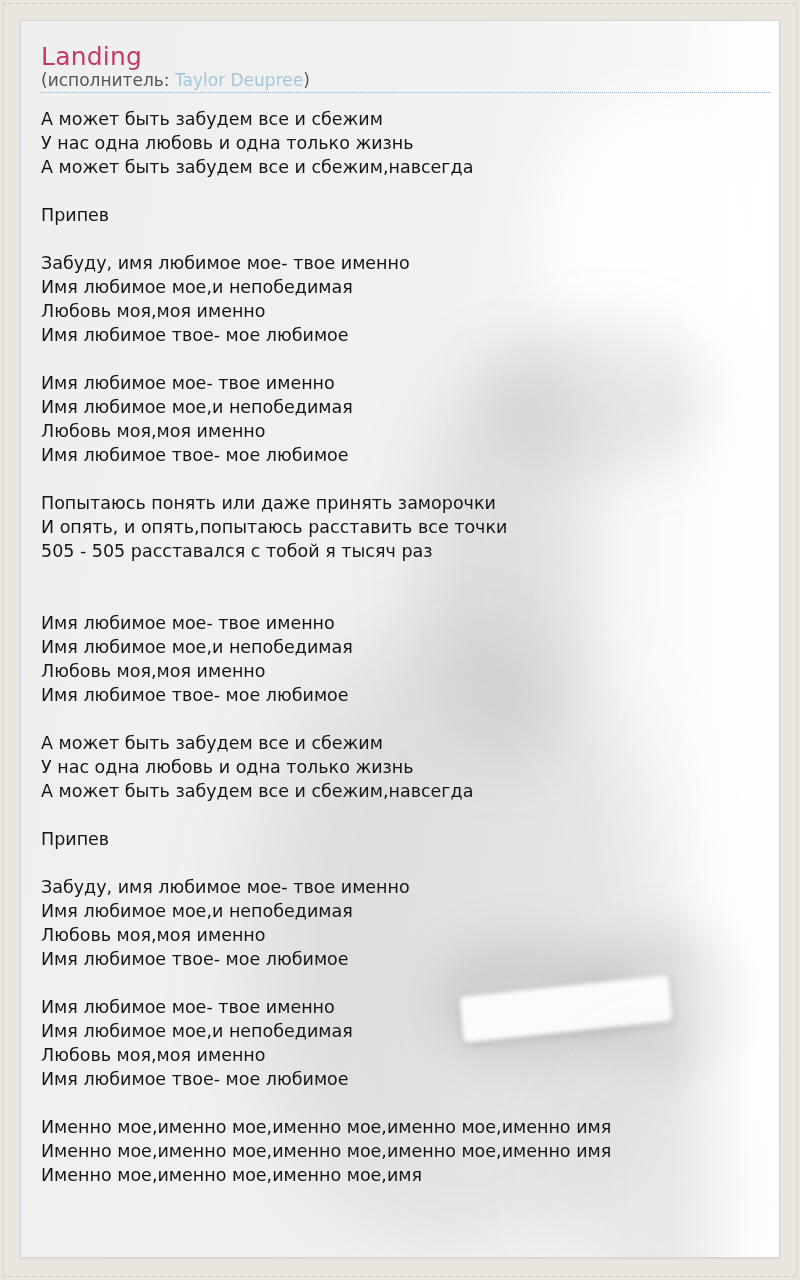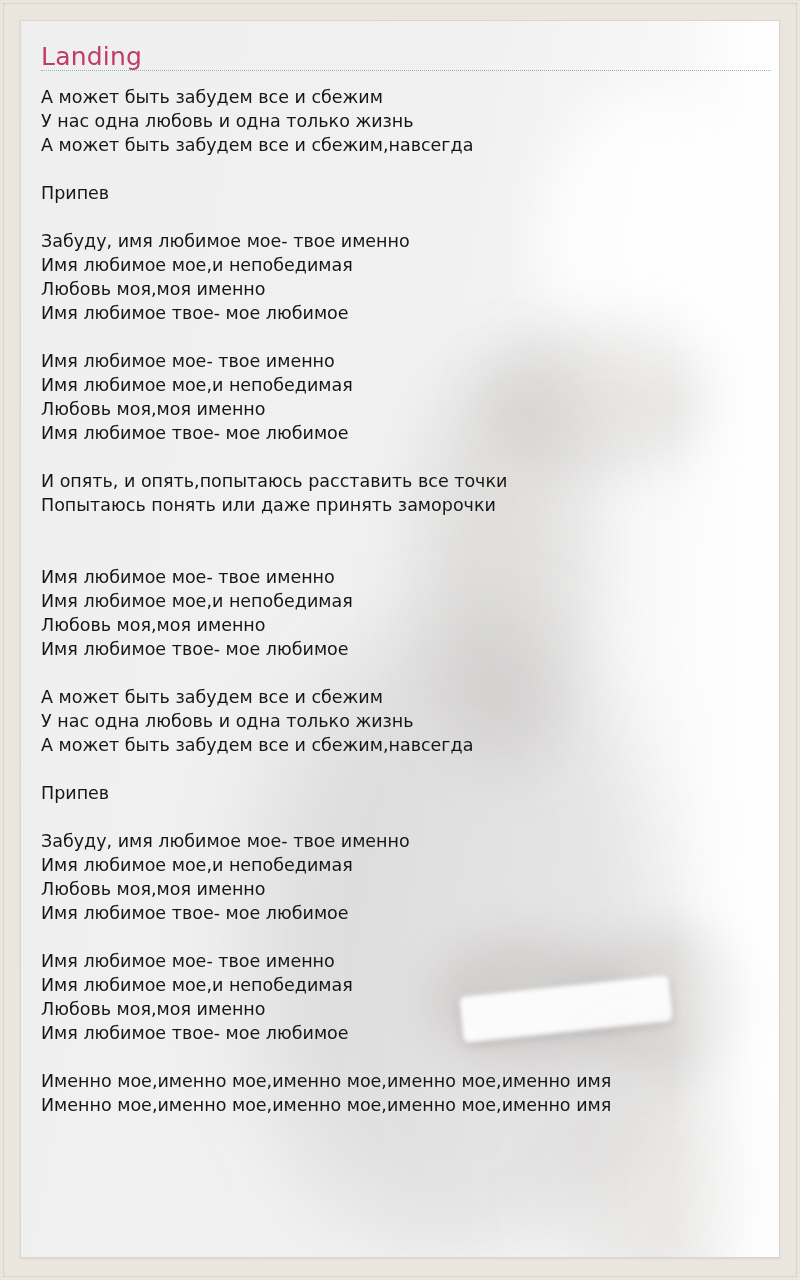--- a/index.html
+++ b/index.html
@@ -153,41 +153,43 @@
     <div class="blob b-torso"></div>
     <div class="blob b-hand-left"></div>
     <div class="blob b-hand-right"></div>
     <div class="b-phone blob"></div>
     <div class="blob b-sleeve"></div>
     <div class="photo-right-white"></div>
   </div>
 
   <div class="header">
     <h1 class="song-title">Landing</h1>
+    <div class="artist-line"><span>(исполнитель: </span><a class="artist-link">Taylor Deupree</a><span>)</span></div>
   </div>
 
   <div class="lyrics">
       <div class="lyric-line">А может быть забудем все и сбежим</div>
       <div class="lyric-line">У нас одна любовь и одна только жизнь</div>
       <div class="lyric-line">А может быть забудем все и сбежим,навсегда</div>
       <div class="lyric-line">&nbsp;</div>
       <div class="lyric-line">Припев</div>
       <div class="lyric-line">&nbsp;</div>
       <div class="lyric-line">Забуду, имя любимое мое- твое именно</div>
       <div class="lyric-line">Имя любимое мое,и непобедимая</div>
       <div class="lyric-line">Любовь моя,моя именно</div>
       <div class="lyric-line">Имя любимое твое- мое любимое</div>
       <div class="lyric-line">&nbsp;</div>
       <div class="lyric-line">Имя любимое мое- твое именно</div>
       <div class="lyric-line">Имя любимое мое,и непобедимая</div>
       <div class="lyric-line">Любовь моя,моя именно</div>
       <div class="lyric-line">Имя любимое твое- мое любимое</div>
       <div class="lyric-line">&nbsp;</div>
+      <div class="lyric-line">Попытаюсь понять или даже принять заморочки</div>
       <div class="lyric-line">И опять, и опять,попытаюсь расставить все точки</div>
-      <div class="lyric-line">Попытаюсь понять или даже принять заморочки</div>
+      <div class="lyric-line">505 - 505 расставался с тобой я тысяч раз</div>
       <div class="lyric-line">&nbsp;</div>
       <div class="lyric-line">&nbsp;</div>
       <div class="lyric-line">Имя любимое мое- твое именно</div>
       <div class="lyric-line">Имя любимое мое,и непобедимая</div>
       <div class="lyric-line">Любовь моя,моя именно</div>
       <div class="lyric-line">Имя любимое твое- мое любимое</div>
       <div class="lyric-line">&nbsp;</div>
       <div class="lyric-line">А может быть забудем все и сбежим</div>
       <div class="lyric-line">У нас одна любовь и одна только жизнь</div>
       <div class="lyric-line">А может быть забудем все и сбежим,навсегда</div>
@@ -199,15 +201,16 @@
       <div class="lyric-line">Любовь моя,моя именно</div>
       <div class="lyric-line">Имя любимое твое- мое любимое</div>
       <div class="lyric-line">&nbsp;</div>
       <div class="lyric-line">Имя любимое мое- твое именно</div>
       <div class="lyric-line">Имя любимое мое,и непобедимая</div>
       <div class="lyric-line">Любовь моя,моя именно</div>
       <div class="lyric-line">Имя любимое твое- мое любимое</div>
       <div class="lyric-line">&nbsp;</div>
       <div class="lyric-line">Именно мое,именно мое,именно мое,именно мое,именно имя</div>
       <div class="lyric-line">Именно мое,именно мое,именно мое,именно мое,именно имя</div>
+      <div class="lyric-line">Именно мое,именно мое,именно мое,имя</div>
     </div>
 
 </div>
 
 </body></html>

